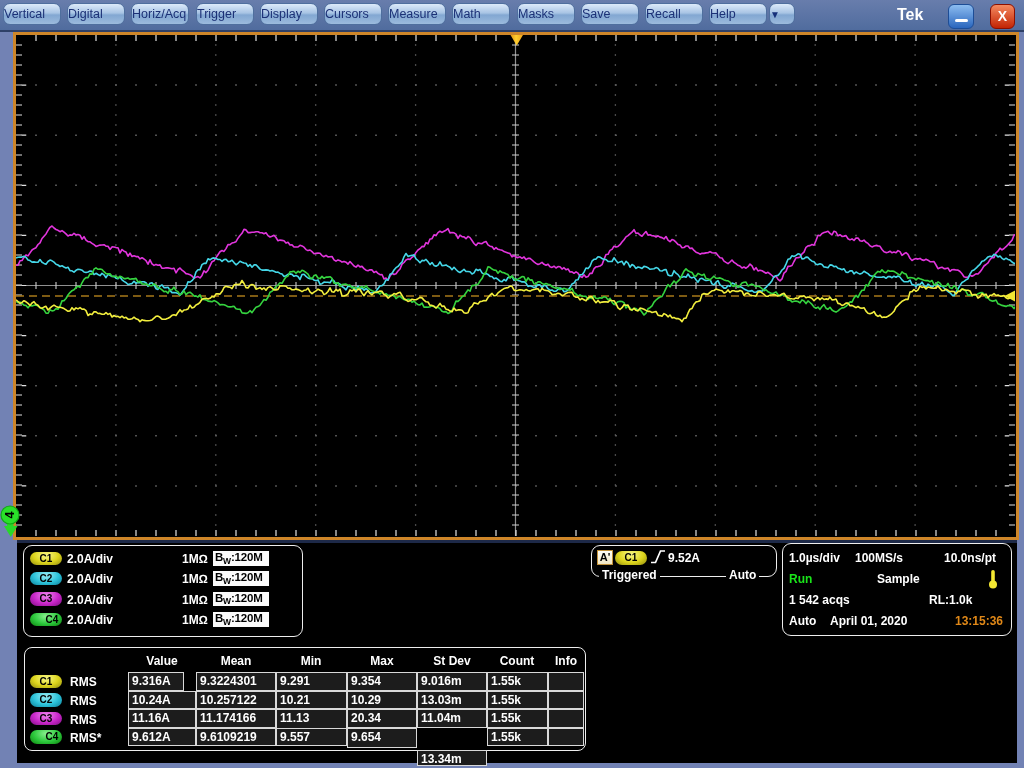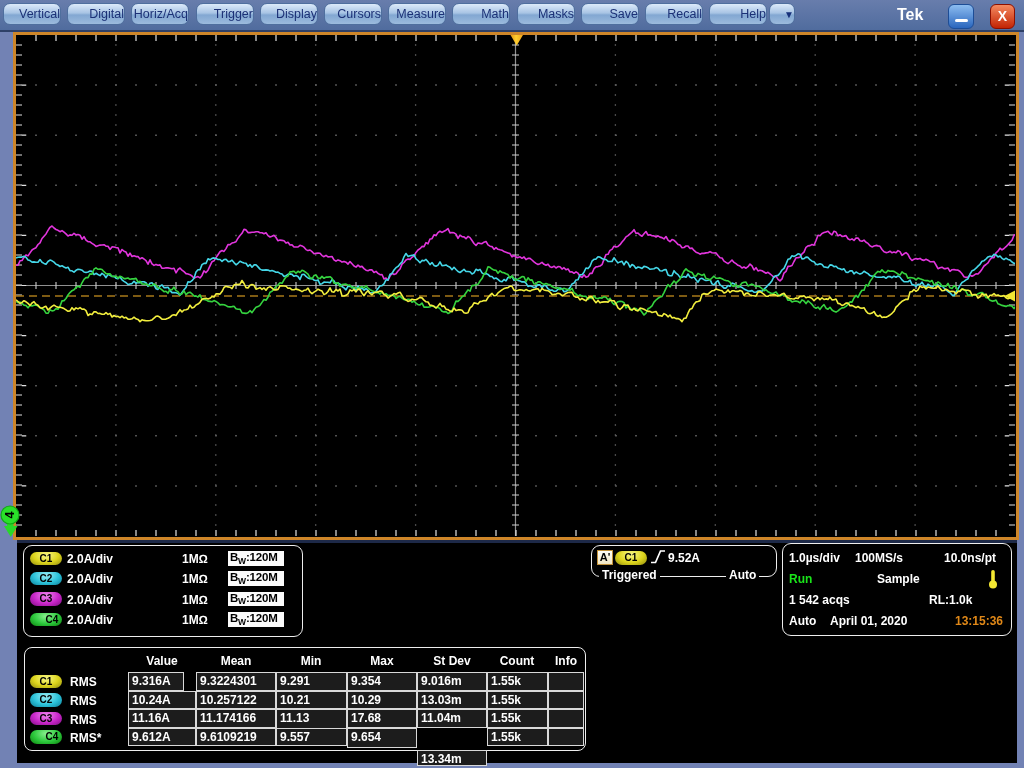--- a/index.html
+++ b/index.html
@@ -1,20 +1,20 @@
 <!DOCTYPE html>
 <html><head><meta charset="utf-8"><style>
 html,body{margin:0;padding:0;background:#000;}
 #scr{position:relative;width:1024px;height:768px;background:#000;overflow:hidden;
   font-family:"Liberation Sans",sans-serif;}
 #scr *{position:absolute;box-sizing:border-box;}
 #menubar{left:0;top:0;width:1024px;height:30px;background:linear-gradient(#687dac,#506c9e);}
 #mbline{left:0;top:30px;width:1024px;height:2px;background:#2e4067;}
 .mbtn{top:3px;width:58px;height:22px;border-radius:7px;color:#1c3176;font-size:12.5px;
-  text-align:right;line-height:21px;border:1px solid #4f6f9e;
+  text-align:left;line-height:21px;border:1px solid #4f6f9e;
   background:linear-gradient(#dceafa 0%,#a8c4e4 45%,#82a7d2 55%,#9cbbdd 100%);}
 #tek{left:897px;top:5.5px;color:#fff;font-size:16px;font-weight:bold;letter-spacing:0px;}
 #minb{left:948px;top:4px;width:26px;height:24.5px;border-radius:6px;border:1px solid #1d4d96;
   background:linear-gradient(#8cbcf0,#2a66bd);}
 #minb div{left:6px;top:13.5px;width:13px;height:3.7px;background:#fff;border-radius:2px;}
 #closeb{left:990px;top:4px;width:25px;height:24.5px;border-radius:6px;border:1px solid #8c1000;
   background:linear-gradient(#f58a60,#c22404);color:#fff;font-weight:bold;font-size:14px;
   text-align:center;line-height:22px;}
 .frame{background:#7282b4;}
 #grat{left:13px;top:32px;width:1006px;height:508px;background:#000;
@@ -23,21 +23,21 @@
 #sepline{left:0px;top:0px;width:1000px;height:2.5px;background:#1d2948;}
 .panel{border:1.5px solid #ededed;border-radius:9px;background:#000;}
 .pill{width:32px;height:13.5px;border-radius:7px;color:#000;font-weight:bold;font-size:10px;
   text-align:center;line-height:13px;}
 .c1{background:radial-gradient(ellipse at 50% 25%,#fafa8a,#dcd41c 55%,#8f8a10);}
 .c2{background:radial-gradient(ellipse at 50% 25%,#9ef0f8,#2cc3da 55%,#0d7d96);text-align:center;}
 .c3{background:radial-gradient(ellipse at 50% 25%,#f08af0,#c926c9 55%,#7d0d80);}
 .c4{background:radial-gradient(ellipse at 50% 25%,#8af08f,#2cc93c 55%,#0d800d);padding-left:12px;}
 .ptxt{color:#fff;font-weight:bold;font-size:12px;white-space:nowrap;}
 .bwbox{width:56px;height:14.5px;background:#fbfbfb;color:#000;font-weight:bold;font-size:11.5px;
-  line-height:13.5px;padding-left:2px;letter-spacing:-0.2px;margin-left:15px;}
+  line-height:13.5px;padding-left:2px;letter-spacing:-0.2px;}
 .bsub{position:relative!important;font-size:8.5px;top:2.5px;}
 .th{color:#fff;font-weight:bold;font-size:12px;top:654px;width:80px;text-align:center;}
 .td{background:#1c1c1c;border:1px solid #d8d8d8;color:#fff;font-weight:bold;font-size:12px;
   line-height:16px;padding-left:3px;margin:0;}
 .g{color:#1ae51a;}
 </style></head><body>
 <div id="scr">
   <div class="frame" style="left:0;top:32px;width:17px;height:736px"></div>
   <div class="frame" style="left:1017px;top:32px;width:7px;height:736px"></div>
   <div class="frame" style="left:0;top:763px;width:1024px;height:5px"></div>
@@ -182,21 +182,21 @@
     <div class="td" style="left:128px;top:690.6px;width:68px;height:18.6px">10.24A</div>
     <div class="td" style="left:196px;top:690.6px;width:80px;height:18.6px">10.257122</div>
     <div class="td" style="left:276px;top:690.6px;width:71px;height:18.6px">10.21</div>
     <div class="td" style="left:347px;top:690.6px;width:70px;height:18.6px">10.29</div>
     <div class="td" style="left:417px;top:690.6px;width:70px;height:18.6px">13.03m</div>
     <div class="td" style="left:487px;top:690.6px;width:61px;height:18.6px">1.55k</div>
     <div class="td" style="left:548px;top:690.6px;width:36px;height:18.6px"></div>
     <div class="td" style="left:128px;top:709.2px;width:68px;height:18.6px">11.16A</div>
     <div class="td" style="left:196px;top:709.2px;width:80px;height:18.6px">11.174166</div>
     <div class="td" style="left:276px;top:709.2px;width:71px;height:24px">11.13</div>
-    <div class="td" style="left:347px;top:709.2px;width:70px;height:18.6px">17.68</div>
+    <div class="td" style="left:347px;top:709.2px;width:70px;height:18.6px">20.34</div>
     <div class="td" style="left:417px;top:709.2px;width:70px;height:18.6px">11.04m</div>
     <div class="td" style="left:487px;top:709.2px;width:61px;height:18.6px">1.55k</div>
     <div class="td" style="left:548px;top:709.2px;width:36px;height:18.6px"></div>
     <div class="td" style="left:128px;top:727.8px;width:68px;height:18.6px">9.612A</div>
     <div class="td" style="left:196px;top:727.8px;width:80px;height:18.6px">9.6109219</div>
     <div class="td" style="left:276px;top:727.8px;width:71px;height:18.6px">9.557</div>
     <div class="td" style="left:347px;top:727.8px;width:70px;height:20px">9.654</div>
     <div class="td" style="left:417px;top:750px;width:70px;height:16px">13.34m</div>
     <div class="td" style="left:487px;top:727.8px;width:61px;height:18.6px">1.55k</div>
     <div class="td" style="left:548px;top:727.8px;width:36px;height:18.6px"></div>

